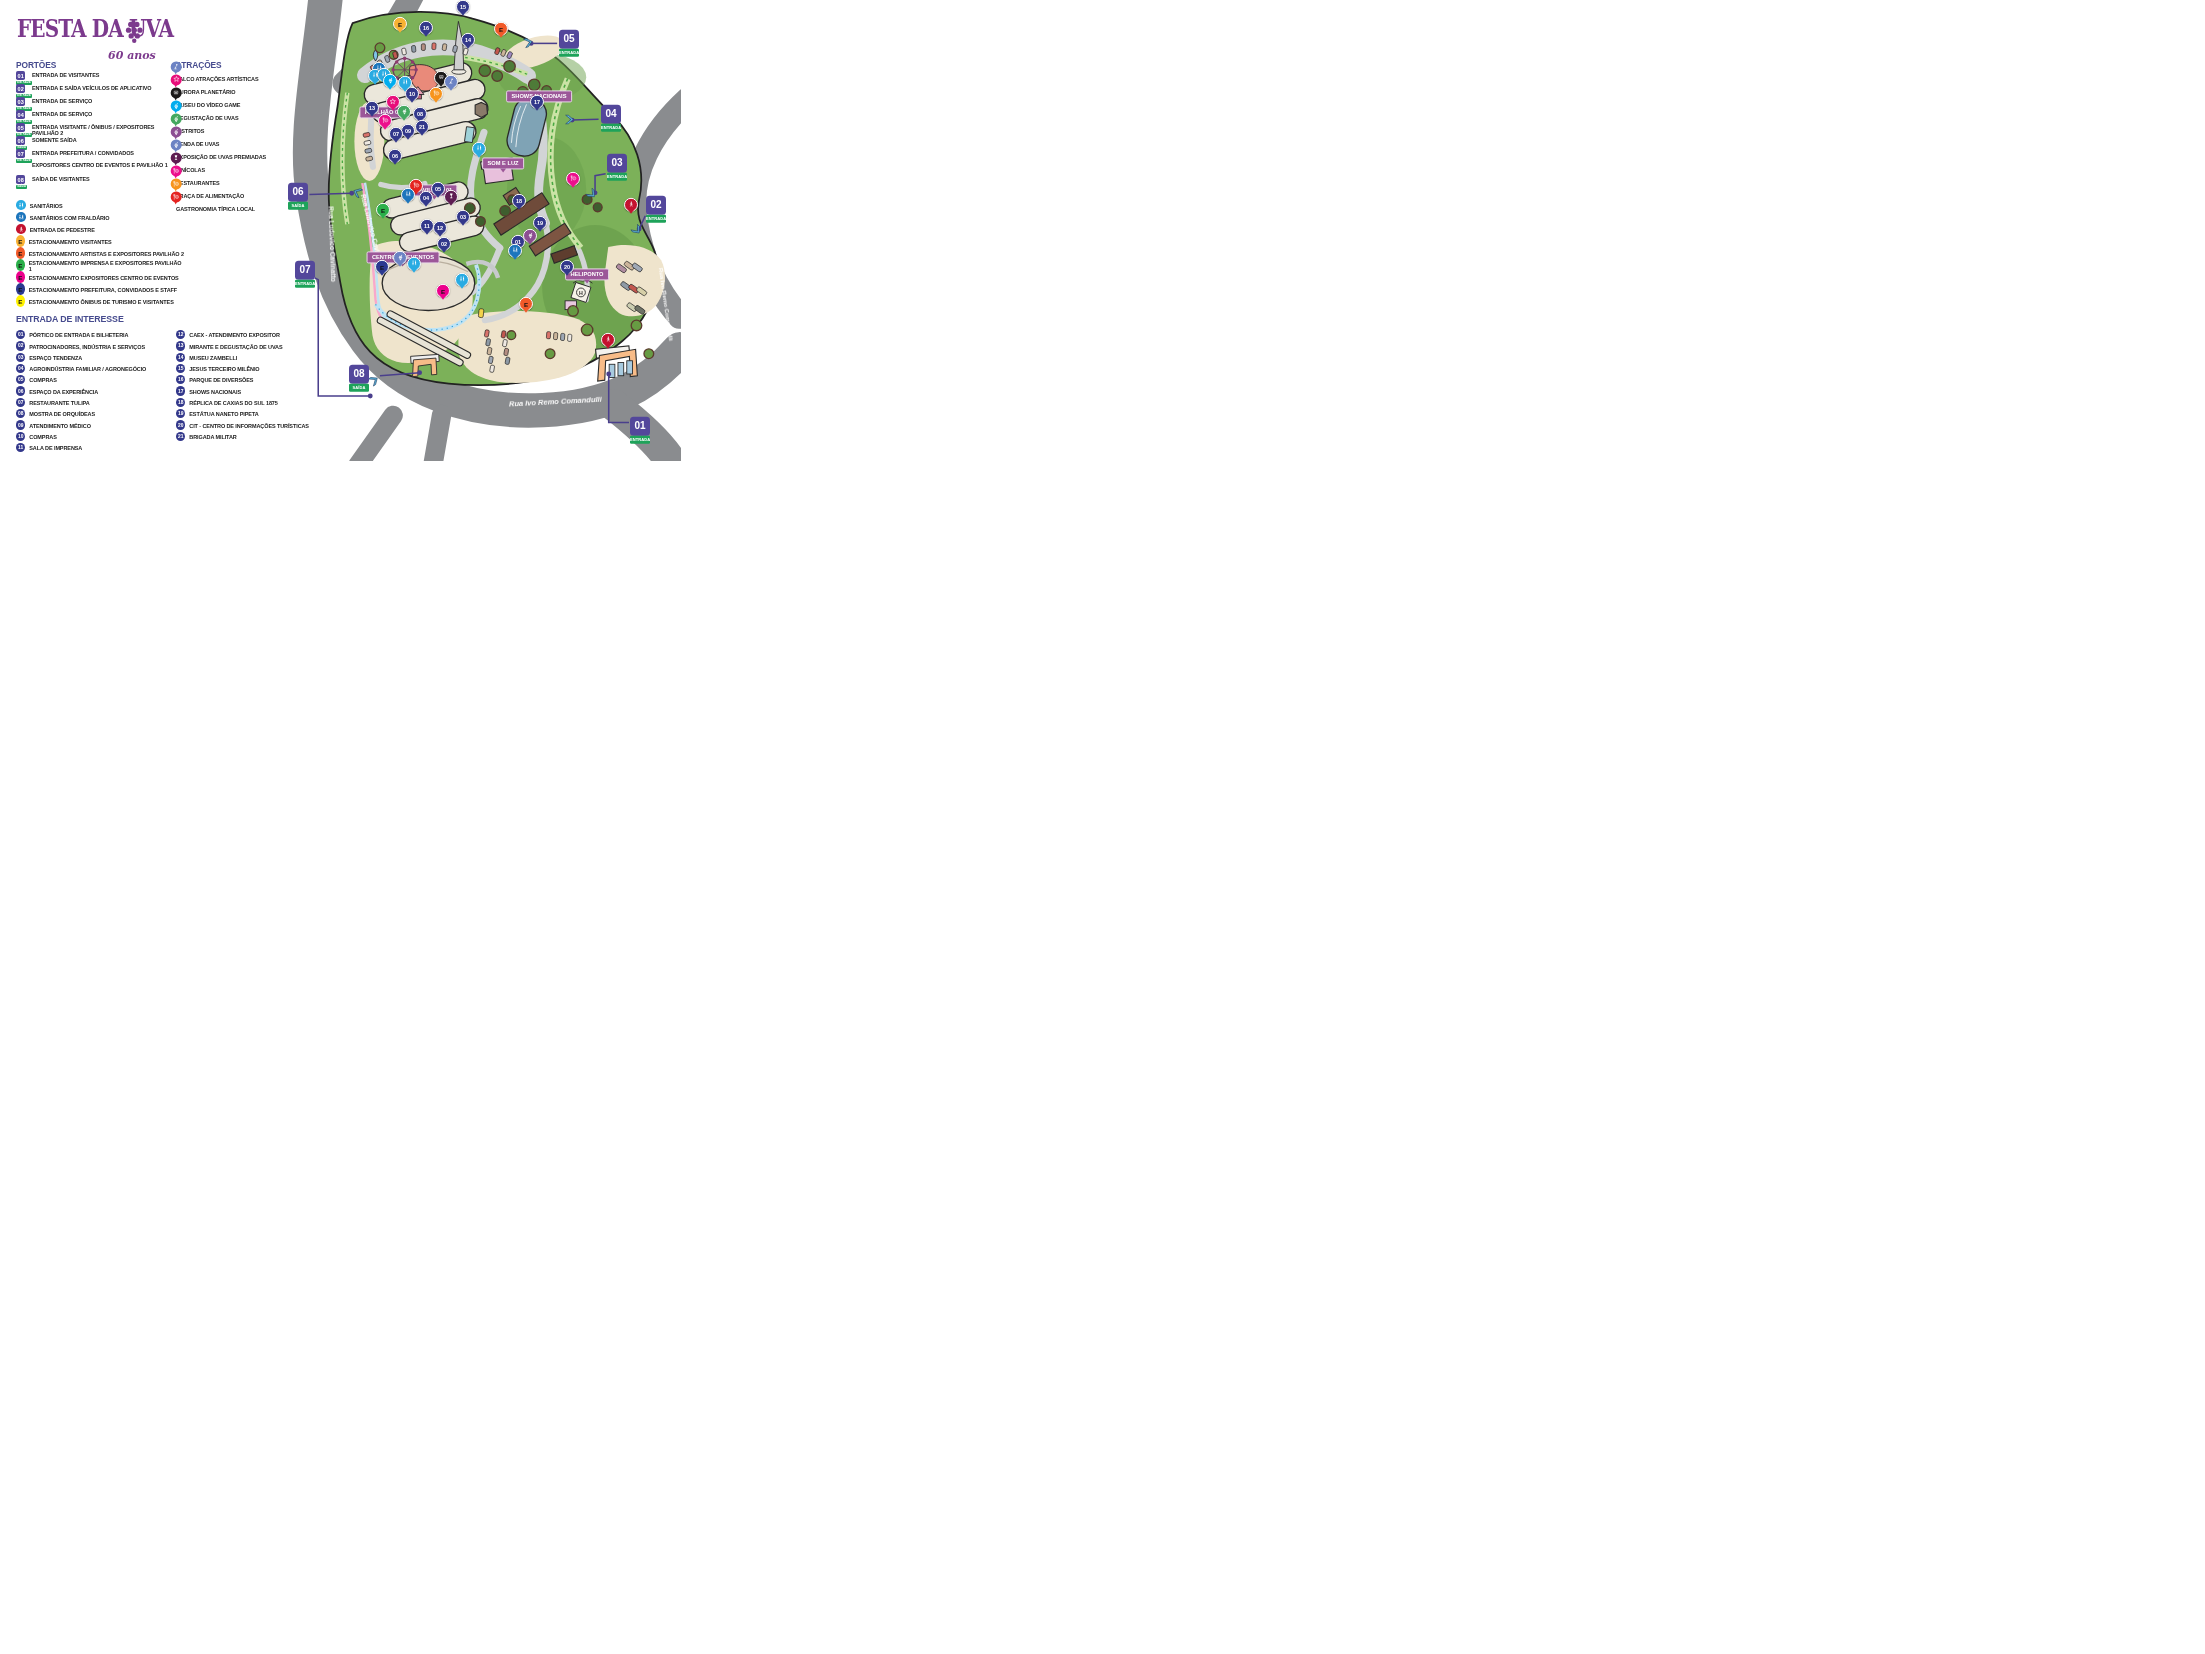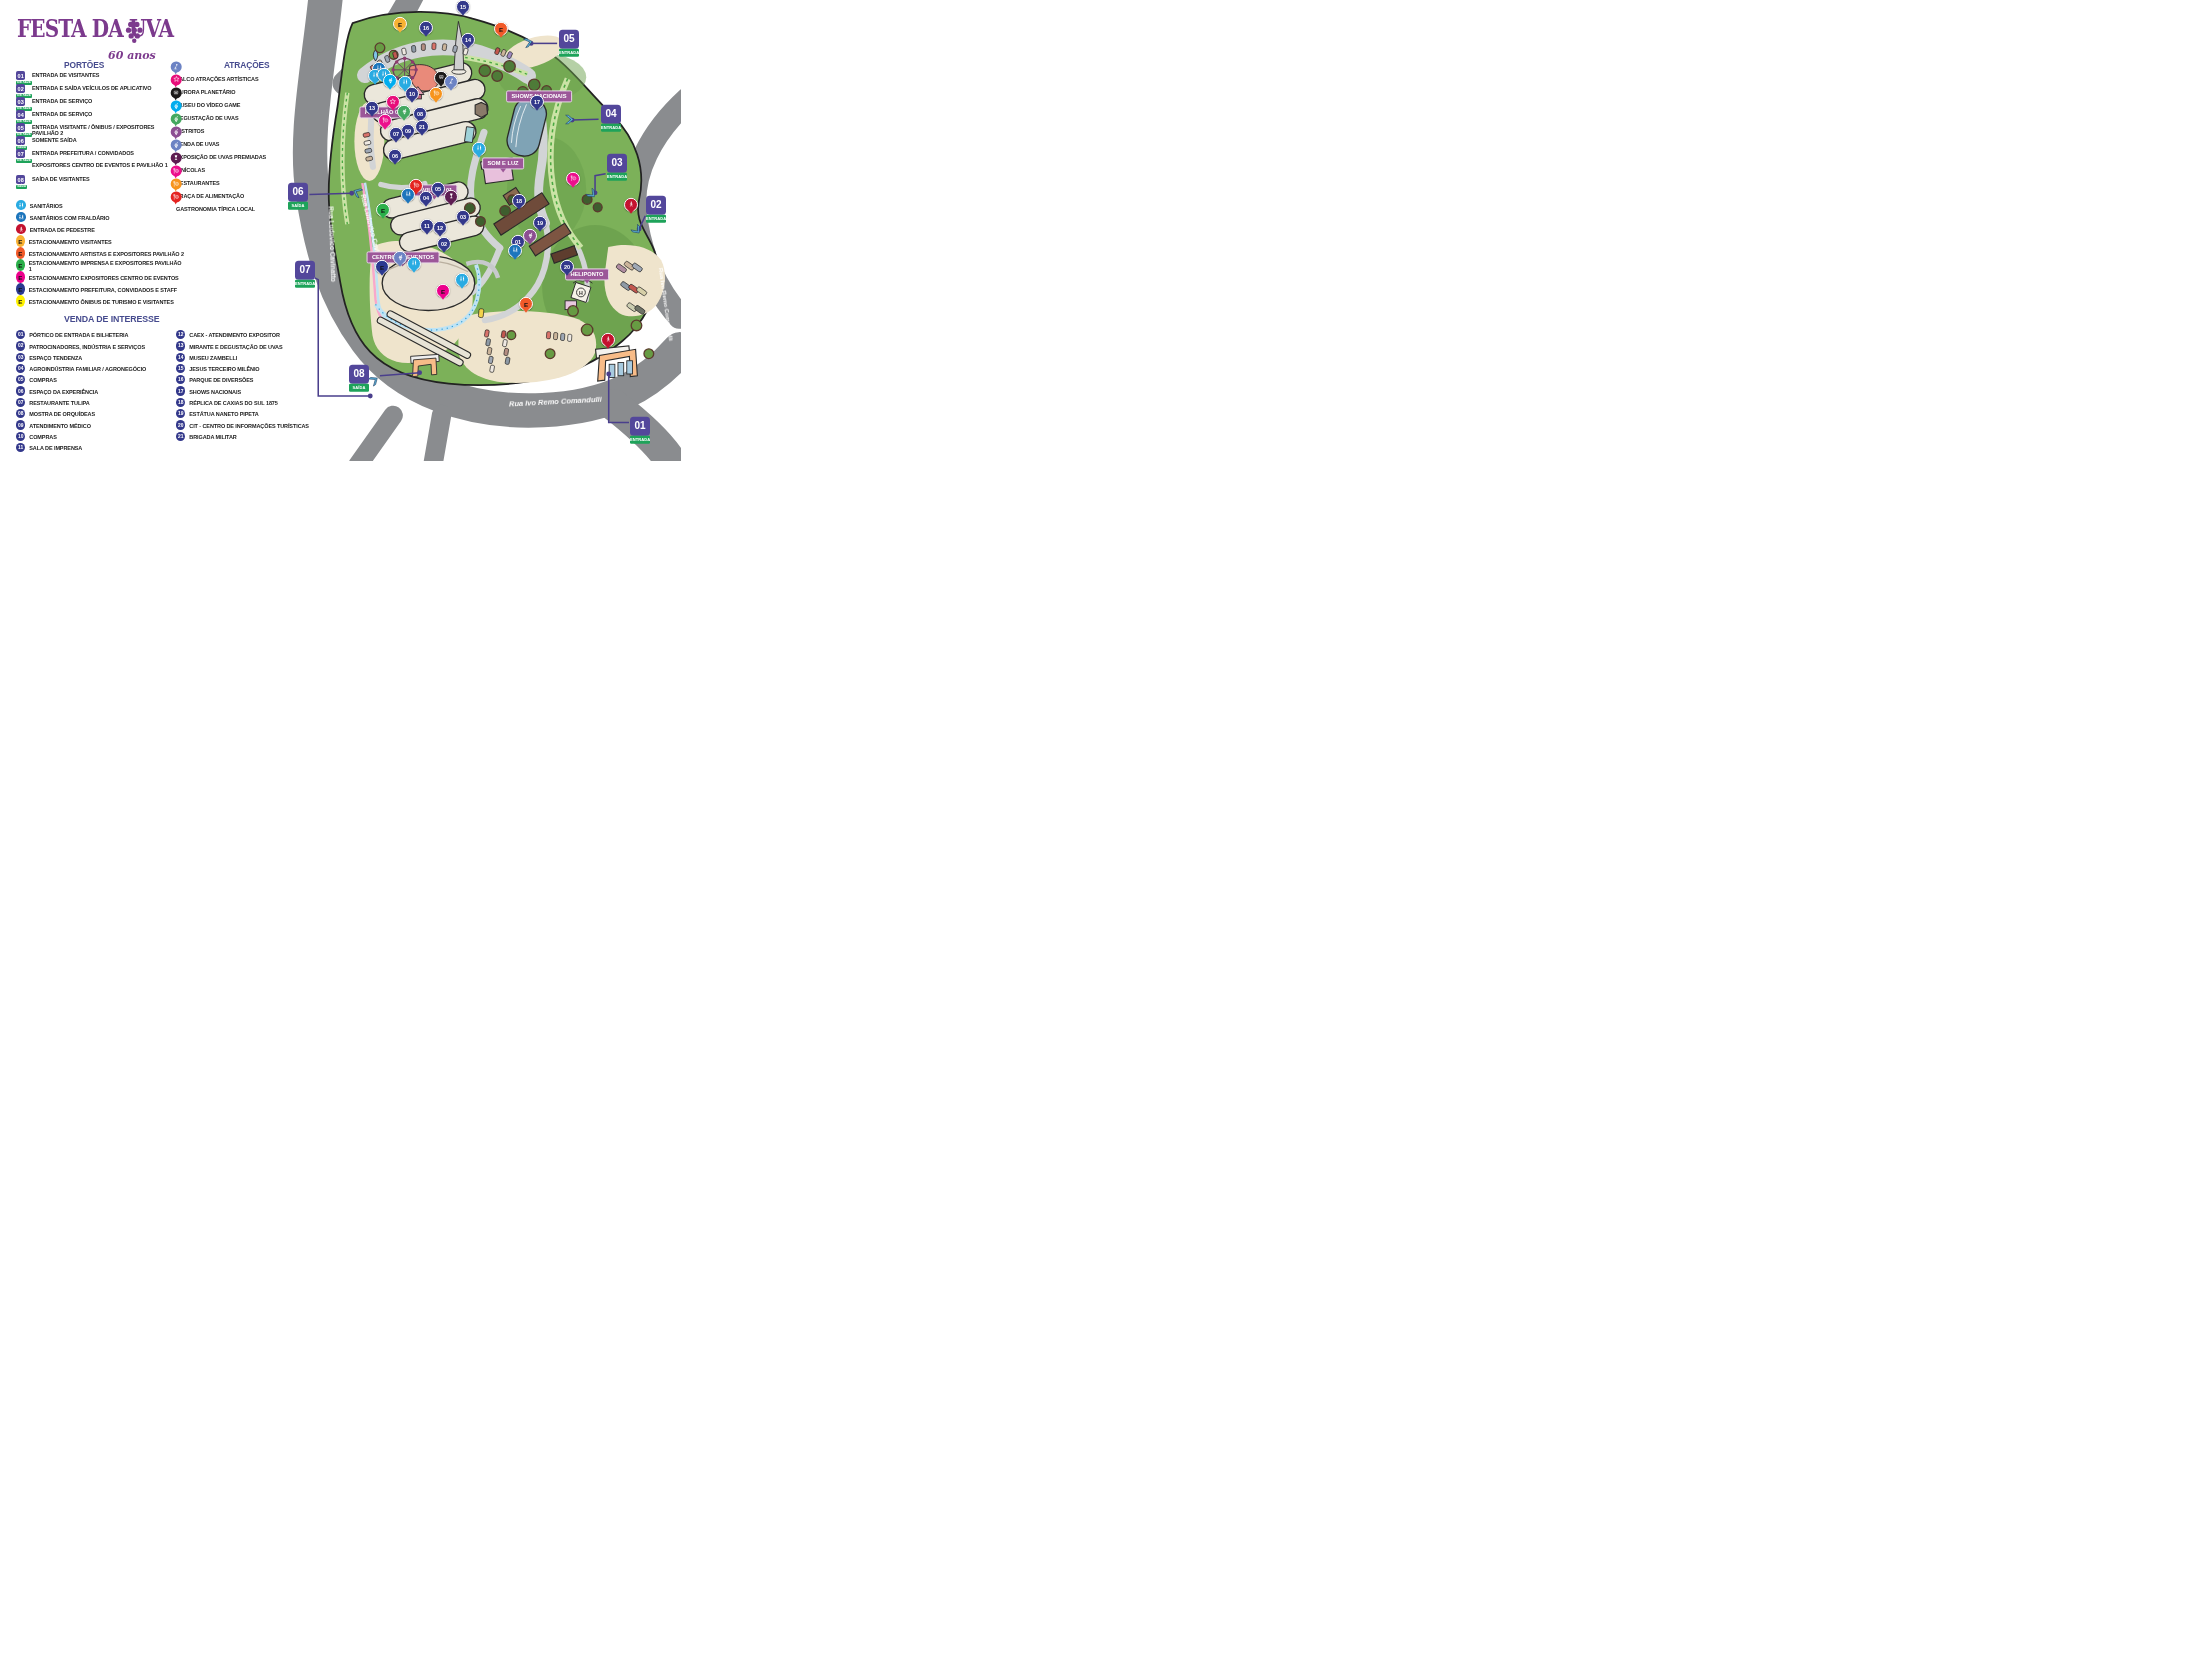--- a/index.html
+++ b/index.html
@@ -1,19 +1,19 @@
 <!DOCTYPE html>
 <html style="font-size:7px"><head>
 <meta charset="utf-8">
 <style>
   html,body{margin:0;padding:0;background:#fff;font-family:"Liberation Sans",sans-serif;}
   #stage{position:relative;width:681px;height:461px;background:#fff;overflow:hidden;}
   #map-bg{position:absolute;left:0;top:0;width:681px;height:461px;z-index:0;}
   
-  .abs{position:absolute;margin-left:48px;}
+  .abs{position:absolute;}
   .hdr{font-size:8.4px;font-weight:bold;color:#464B8E;letter-spacing:-0.1px;z-index:2;}
   .col{position:absolute;display:flex;flex-direction:column;z-index:2;}
   .lrow{position:relative;display:flex;align-items:flex-start;}
   .portoes-row{height:13px;}
   .portoes-row.tall{height:26px;}
   .pbwrap{display:flex;flex-direction:column;align-items:flex-start;width:16px;flex:none;}
   .pbadge{width:9.3px;height:9.3px;background:#53479B;border-radius:1.8px;color:#fff;font-weight:bold;font-size:5.5px;display:flex;align-items:center;justify-content:center;}
   .ptag{background:#1EA35A;color:#fff;font-size:2.6px;font-weight:bold;padding:0.7px 1.3px;border-radius:0.9px;margin-top:0.4px;letter-spacing:0.1px;}
   .llabel{font-size:5.5px;font-weight:bold;color:#1A1A1A;line-height:1.1;letter-spacing:-0.1px;padding-top:1.3px;}
   .l2{margin-top:5.3px;}
@@ -613,21 +613,21 @@
       <div class="lrow srow" style="--c: #2B3990;">
         <span class="licon ell" style="--c: #2B3990;">E</span>
         <span class="llabel">ESTACIONAMENTO PREFEITURA, CONVIDADOS E STAFF</span>
       </div>
       <div class="lrow srow" style="--c: #FFF200;">
         <span class="licon ell" style="--c: #FFF200;">E</span>
         <span class="llabel">ESTACIONAMENTO ÔNIBUS DE TURISMO E VISITANTES</span>
       </div>
     </div>
 
-  <div class="abs hdr" style="left:16px;top:314px;font-size:8.8px">VENDA DE INTERESSE</div>
+  <div class="abs hdr" style="left:16px;top:314px;font-size:8.8px">ENTRADA DE INTERESSE</div>
   <div class="col" id="pontos-left" style="left:16px;top:329px;width:154px">
 
   <div class="lrow porow">
         <span class="pnum">01</span>
         <span class="llabel">PÓRTICO DE ENTRADA E BILHETERIA</span>
       </div>
       <div class="lrow porow">
         <span class="pnum">02</span>
         <span class="llabel">PATROCINADORES, INDÚSTRIA E SERVIÇOS</span>
       </div>

